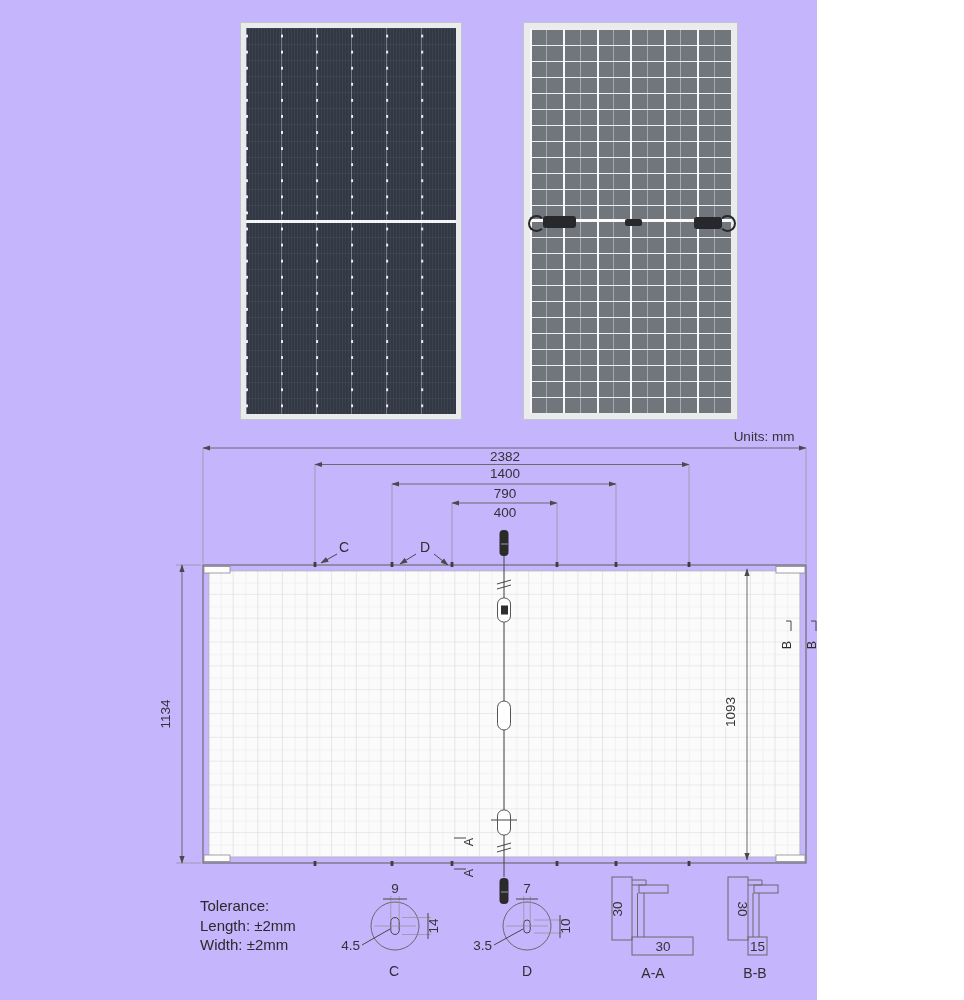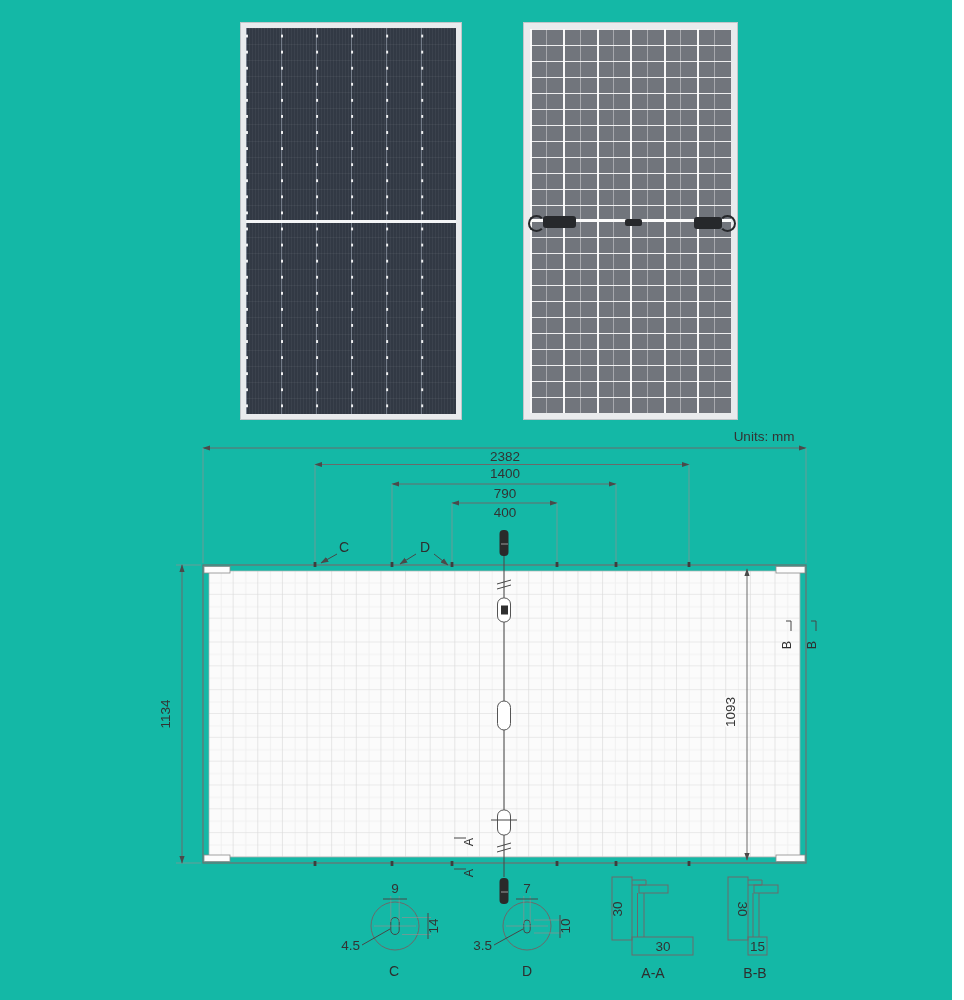--- a/index.html
+++ b/index.html
@@ -1,16 +1,16 @@
 <!DOCTYPE html>
 <html><head>
 <meta charset="utf-8">
 <style>
   html,body{margin:0;padding:0;background:#ffffff;}
-  .canvas{position:relative;width:952px;height:1000px;background:#14b8a6;overflow:hidden;
+  .canvas{position:relative;width:817px;height:1000px;background:#c4b5fd;overflow:hidden;
           font-family:"Liberation Sans",sans-serif;}
 
   
   .panel{position:absolute;background:#e9ebed;border:1px solid #c2c6ca;box-sizing:border-box;}
   .panel .face{position:absolute;}
   .front{left:240px;top:22px;width:222px;height:398px;}
   .front .face{
     left:5px;top:5px;right:5px;bottom:5px;
     background-color:#343b47;
     background-image:
@@ -241,14 +241,19 @@
       <rect x="754" y="885" width="24" height="8" fill="#ffffff" class="ln"></rect>
       <line class="ln" x1="753" y1="893" x2="753" y2="937"></line>
       <line class="ln" x1="759" y1="893" x2="759" y2="937"></line>
       <rect x="748" y="937" width="19" height="18" fill="#ffffff" class="ln"></rect>
       <text class="dim" x="738" y="909" transform="rotate(90 738 909)">30</text>
       <text class="dim" x="757.5" y="951">15</text>
       <text class="lbl" x="755" y="978">B-B</text>
     </g>
   </svg>
 
+  <div class="tolerance">
+    <div>Tolerance:</div>
+    <div>Length: ±2mm</div>
+    <div>Width: ±2mm</div>
+  </div>
 
 </div>
 
 </body></html>

